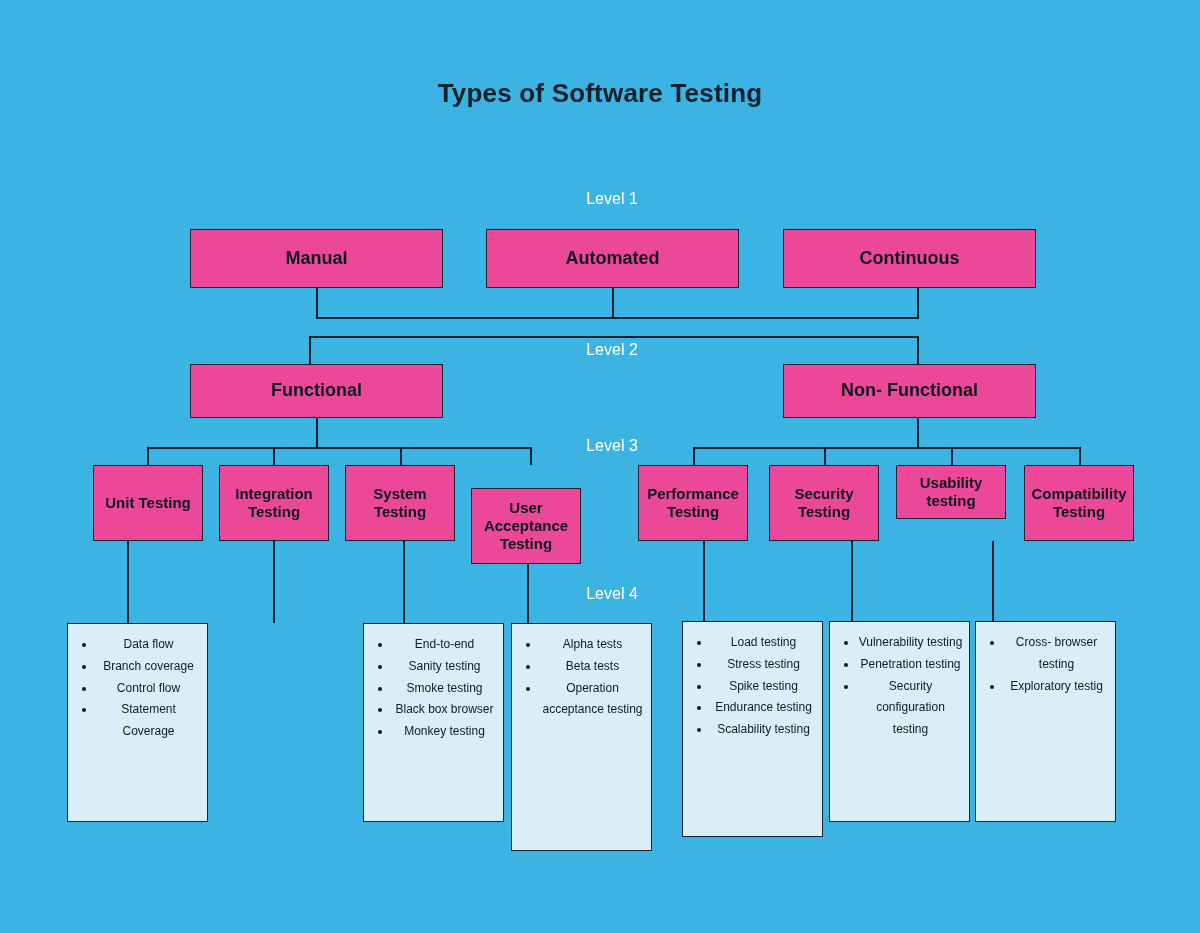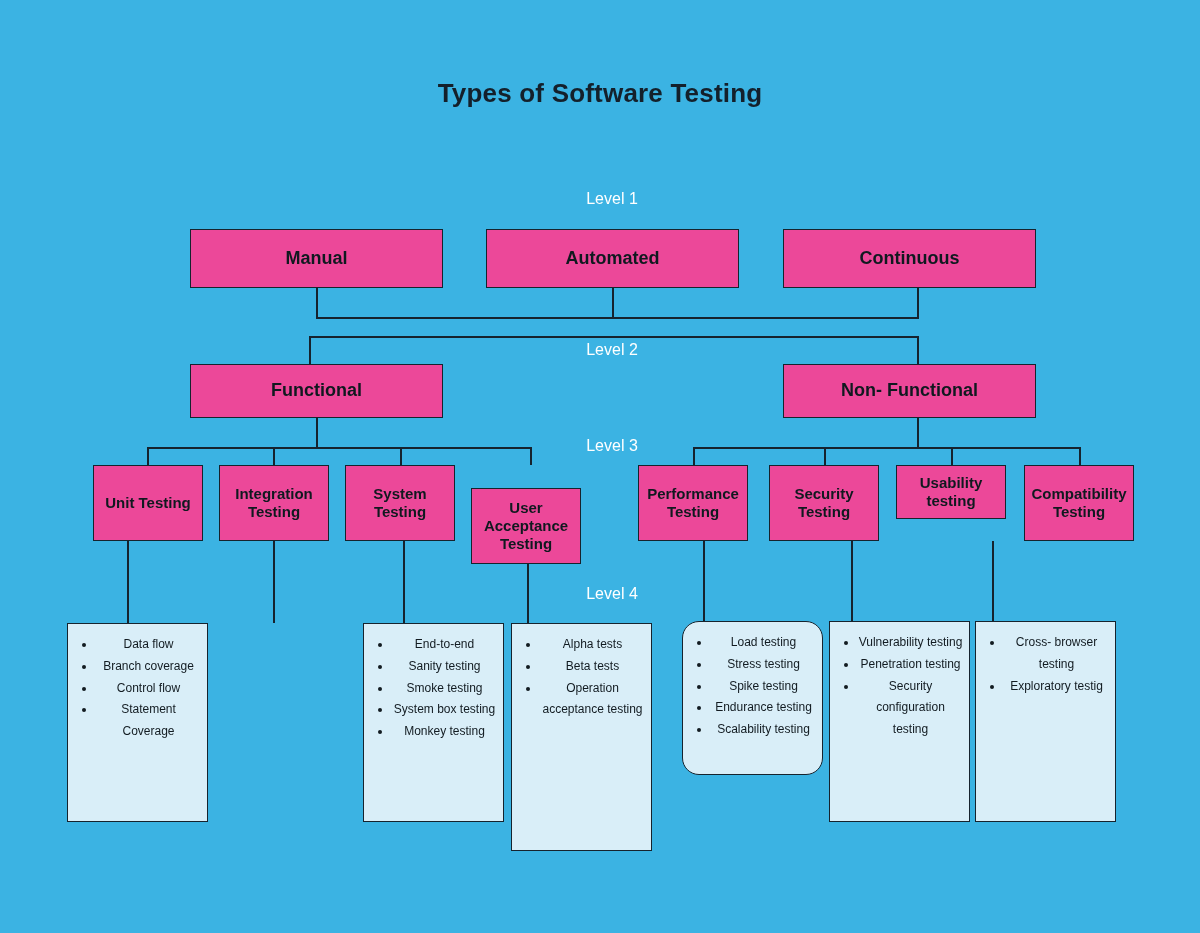--- a/index.html
+++ b/index.html
@@ -156,32 +156,32 @@
         <li>Branch coverage</li>
         <li>Control flow</li>
         <li>Statement Coverage</li>
       </ul>
   </div>
   <div class="leafbox" style="left:363px;top:623px;width:141px;height:199px;">
     <ul>
         <li>End-to-end</li>
         <li>Sanity testing</li>
         <li>Smoke testing</li>
-        <li>System box testing</li>
+        <li>Black box browser</li>
         <li>Monkey testing</li>
       </ul>
   </div>
   <div class="leafbox" style="left:511px;top:623px;width:141px;height:228px;">
     <ul>
         <li>Alpha tests</li>
         <li>Beta tests</li>
         <li>Operation acceptance testing</li>
       </ul>
   </div>
-  <div class="leafbox" style="left:682px;top:621px;width:141px;height:154px;border-radius:17px;">
+  <div class="leafbox" style="left:682px;top:621px;width:141px;height:216px;">
     <ul>
         <li>Load testing</li>
         <li>Stress testing</li>
         <li>Spike testing</li>
         <li>Endurance testing</li>
         <li>Scalability testing</li>
       </ul>
   </div>
   <div class="leafbox" style="left:829px;top:621px;width:141px;height:201px;">
     <ul>

